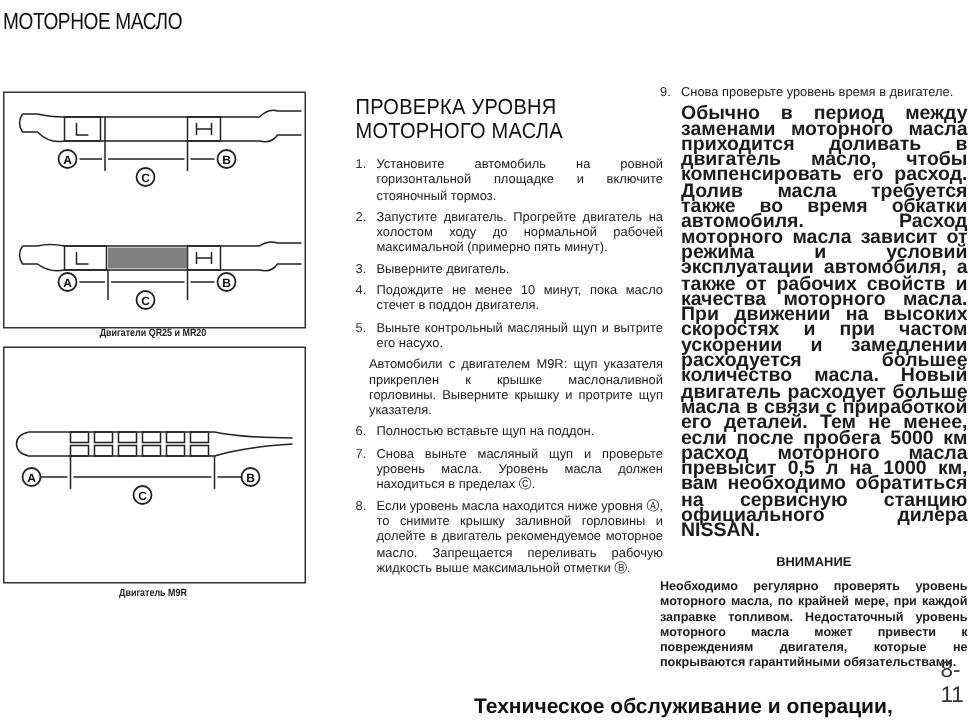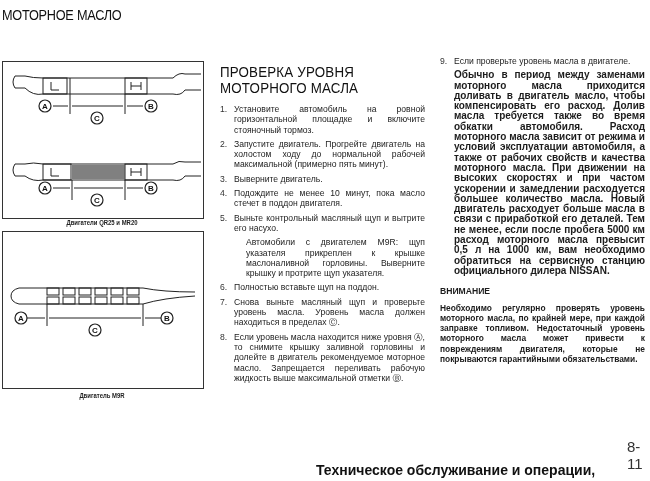--- a/index.html
+++ b/index.html
@@ -8,30 +8,30 @@
   .section-title { position: absolute; left: 2px; top: 6px; font-size: 15.5px; letter-spacing: -0.3px;
                    transform: scaleX(0.82); transform-origin: left top; color: #111; }
   .fig { position: absolute; border: 1px solid #333; background: #fff; }
   .fig1 { left: 2px; top: 61px; width: 200px; height: 156px; }
   .fig2 { left: 2px; top: 231px; width: 200px; height: 156px; }
   .caption { position: absolute; font-size: 7px; font-weight: bold; color: #222; text-align: center;
              transform: scaleX(0.85); }
   .cap1 { left: 2px; top: 219px; width: 200px; }
   .cap2 { left: 2px; top: 392px; width: 200px; }
   .col { position: absolute; font-size: 8.6px; line-height: 10.3px; color: #1c1c1c; }
-  .col-mid { left: 220px; top: 64px; width: 205px; }
+  .col-mid { left: 237px; top: 64px; width: 205px; }
   .col-right { left: 440px; top: 56px; width: 205px; }
   .h2 { font-size: 14.5px; line-height: 16px; margin: 0 0 8px 0; color: #111; letter-spacing: 0.2px;
         transform: scaleX(0.92); transform-origin: left top; width: 230px; }
   .step { display: flex; margin-bottom: 4px; }
   .step .num { width: 14px; flex: none; color: #333; }
   .step .txt { flex: 1; text-align: justify; }
-  .note { margin: 0 0 4px 26px; text-align: justify; }
-  .para-bold { margin-left: 14px; font-weight: bold; text-align: justify; font-size: 10px; line-height: 10.3px; }
-  .caution-h { font-weight: bold; margin: 10px 0 6px 0; font-size: 8.6px; }
+  .note { margin: 0 0 4px 9px; text-align: justify; }
+  .para-bold { margin-left: 14px; font-weight: bold; text-align: justify; font-size: 13px; line-height: 10.3px; }
+  .caution-h { font-weight: bold; margin: 10px 0 6px 0; font-size: 8.6px; text-align: center; }
   .caution-t { font-weight: bold; text-align: justify; font-size: 8.4px; line-height: 10.3px; }
   .footer { position: absolute; left: 316px; top: 462px; font-size: 14px; font-weight: bold; color: #111; }
   .pagenum { position: absolute; left: 627px; top: 438px; font-size: 15px; color: #333; }
   svg { display: block; }
 </style>
 </head>
 <body>
 
 <div class="section-title">МОТОРНОЕ МАСЛО</div>
 
@@ -156,21 +156,21 @@
     </div>
   <div class="step">
       <span class="num">8.</span>
       <span class="txt">Если уровень масла находится ниже уровня Ⓐ, то снимите крышку заливной горловины и долейте в двигатель рекомендуемое моторное масло. Запрещается переливать рабочую жидкость выше максимальной отметки Ⓑ.</span>
     </div>
 </div>
 
 <div class="col col-right">
   <div class="step">
       <span class="num">9.</span>
-      <span class="txt">Если проверьте уровень масла в двигателе.</span>
+      <span class="txt">Снова проверьте уровень время в двигателе.</span>
     </div>
   <div class="para-bold">Обычно в период между заменами моторного масла приходится доливать в двигатель масло, чтобы компенсировать его расход. Долив масла требуется также во время обкатки автомобиля. Расход моторного масла зависит от режима и условий эксплуатации автомобиля, а также от рабочих свойств и качества моторного масла. При движении на высоких скоростях и при частом ускорении и замедлении расходуется большее количество масла. Новый двигатель расходует больше масла в связи с приработкой его деталей. Тем не менее, если после пробега 5000 км расход моторного масла превысит 0,5 л на 1000 км, вам необходимо обратиться на сервисную станцию официального дилера NISSAN.</div>
   <div class="caution-h">ВНИМАНИЕ</div>
   <div class="caution-t">Необходимо регулярно проверять уровень моторного масла, по крайней мере, при каждой заправке топливом. Недостаточный уровень моторного масла может привести к повреждениям двигателя, которые не покрываются гарантийными обязательствами.</div>
 </div>
 
 <div class="footer">Техническое обслуживание и операции, выполняемые владельцем</div>
 <div class="pagenum">8-11</div>
 
 </body></html>

